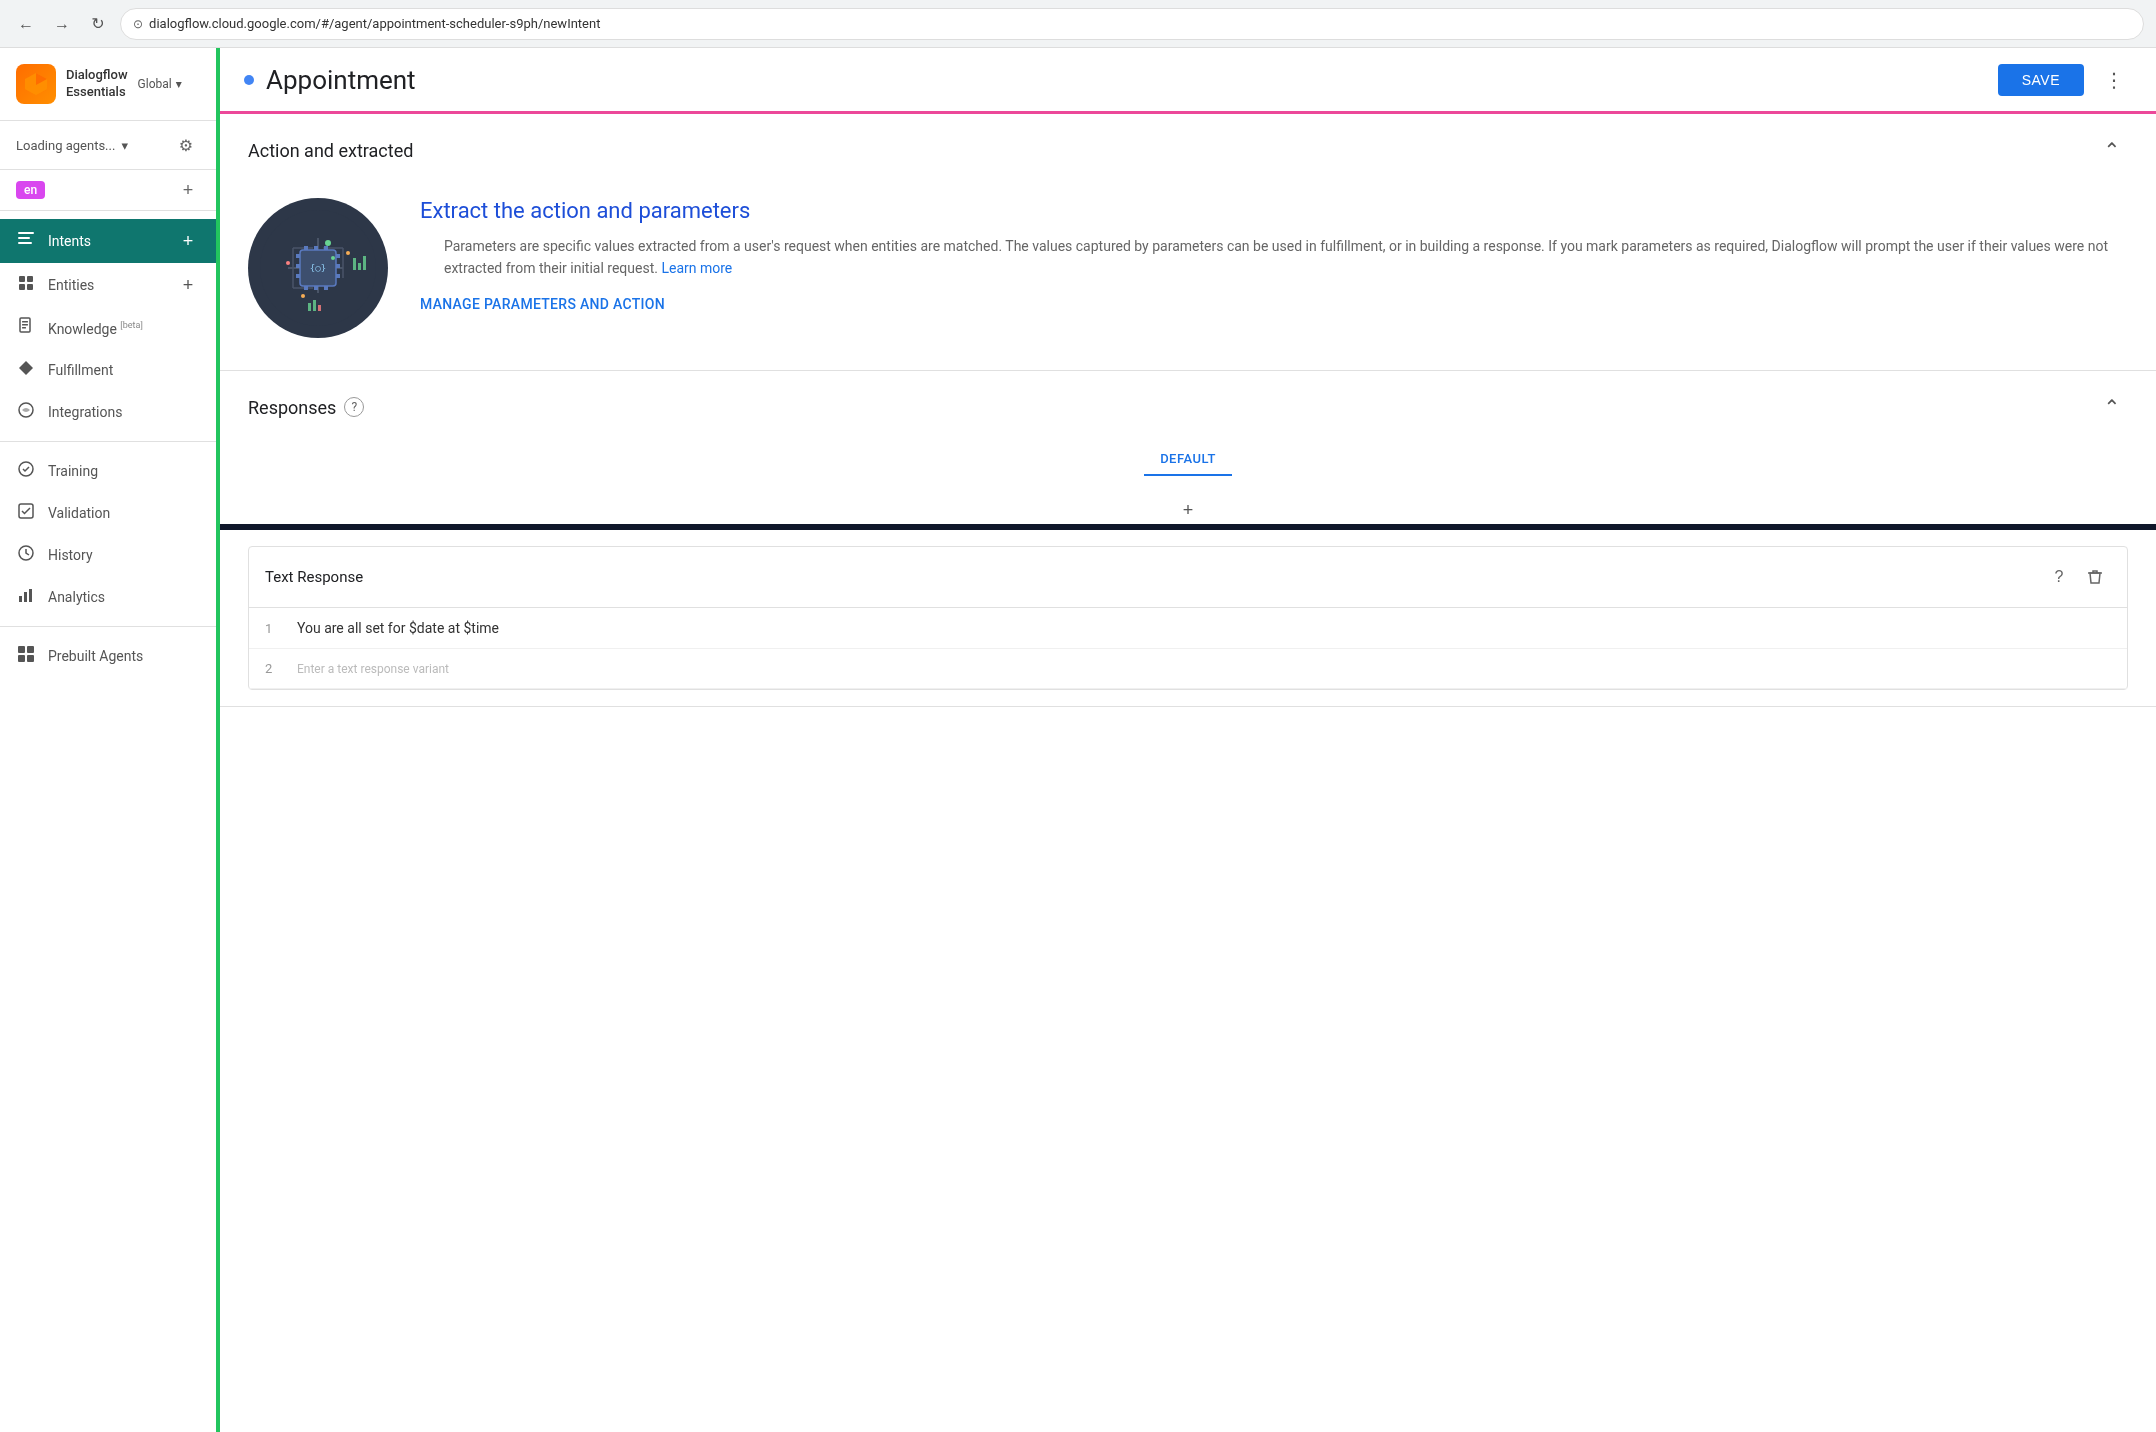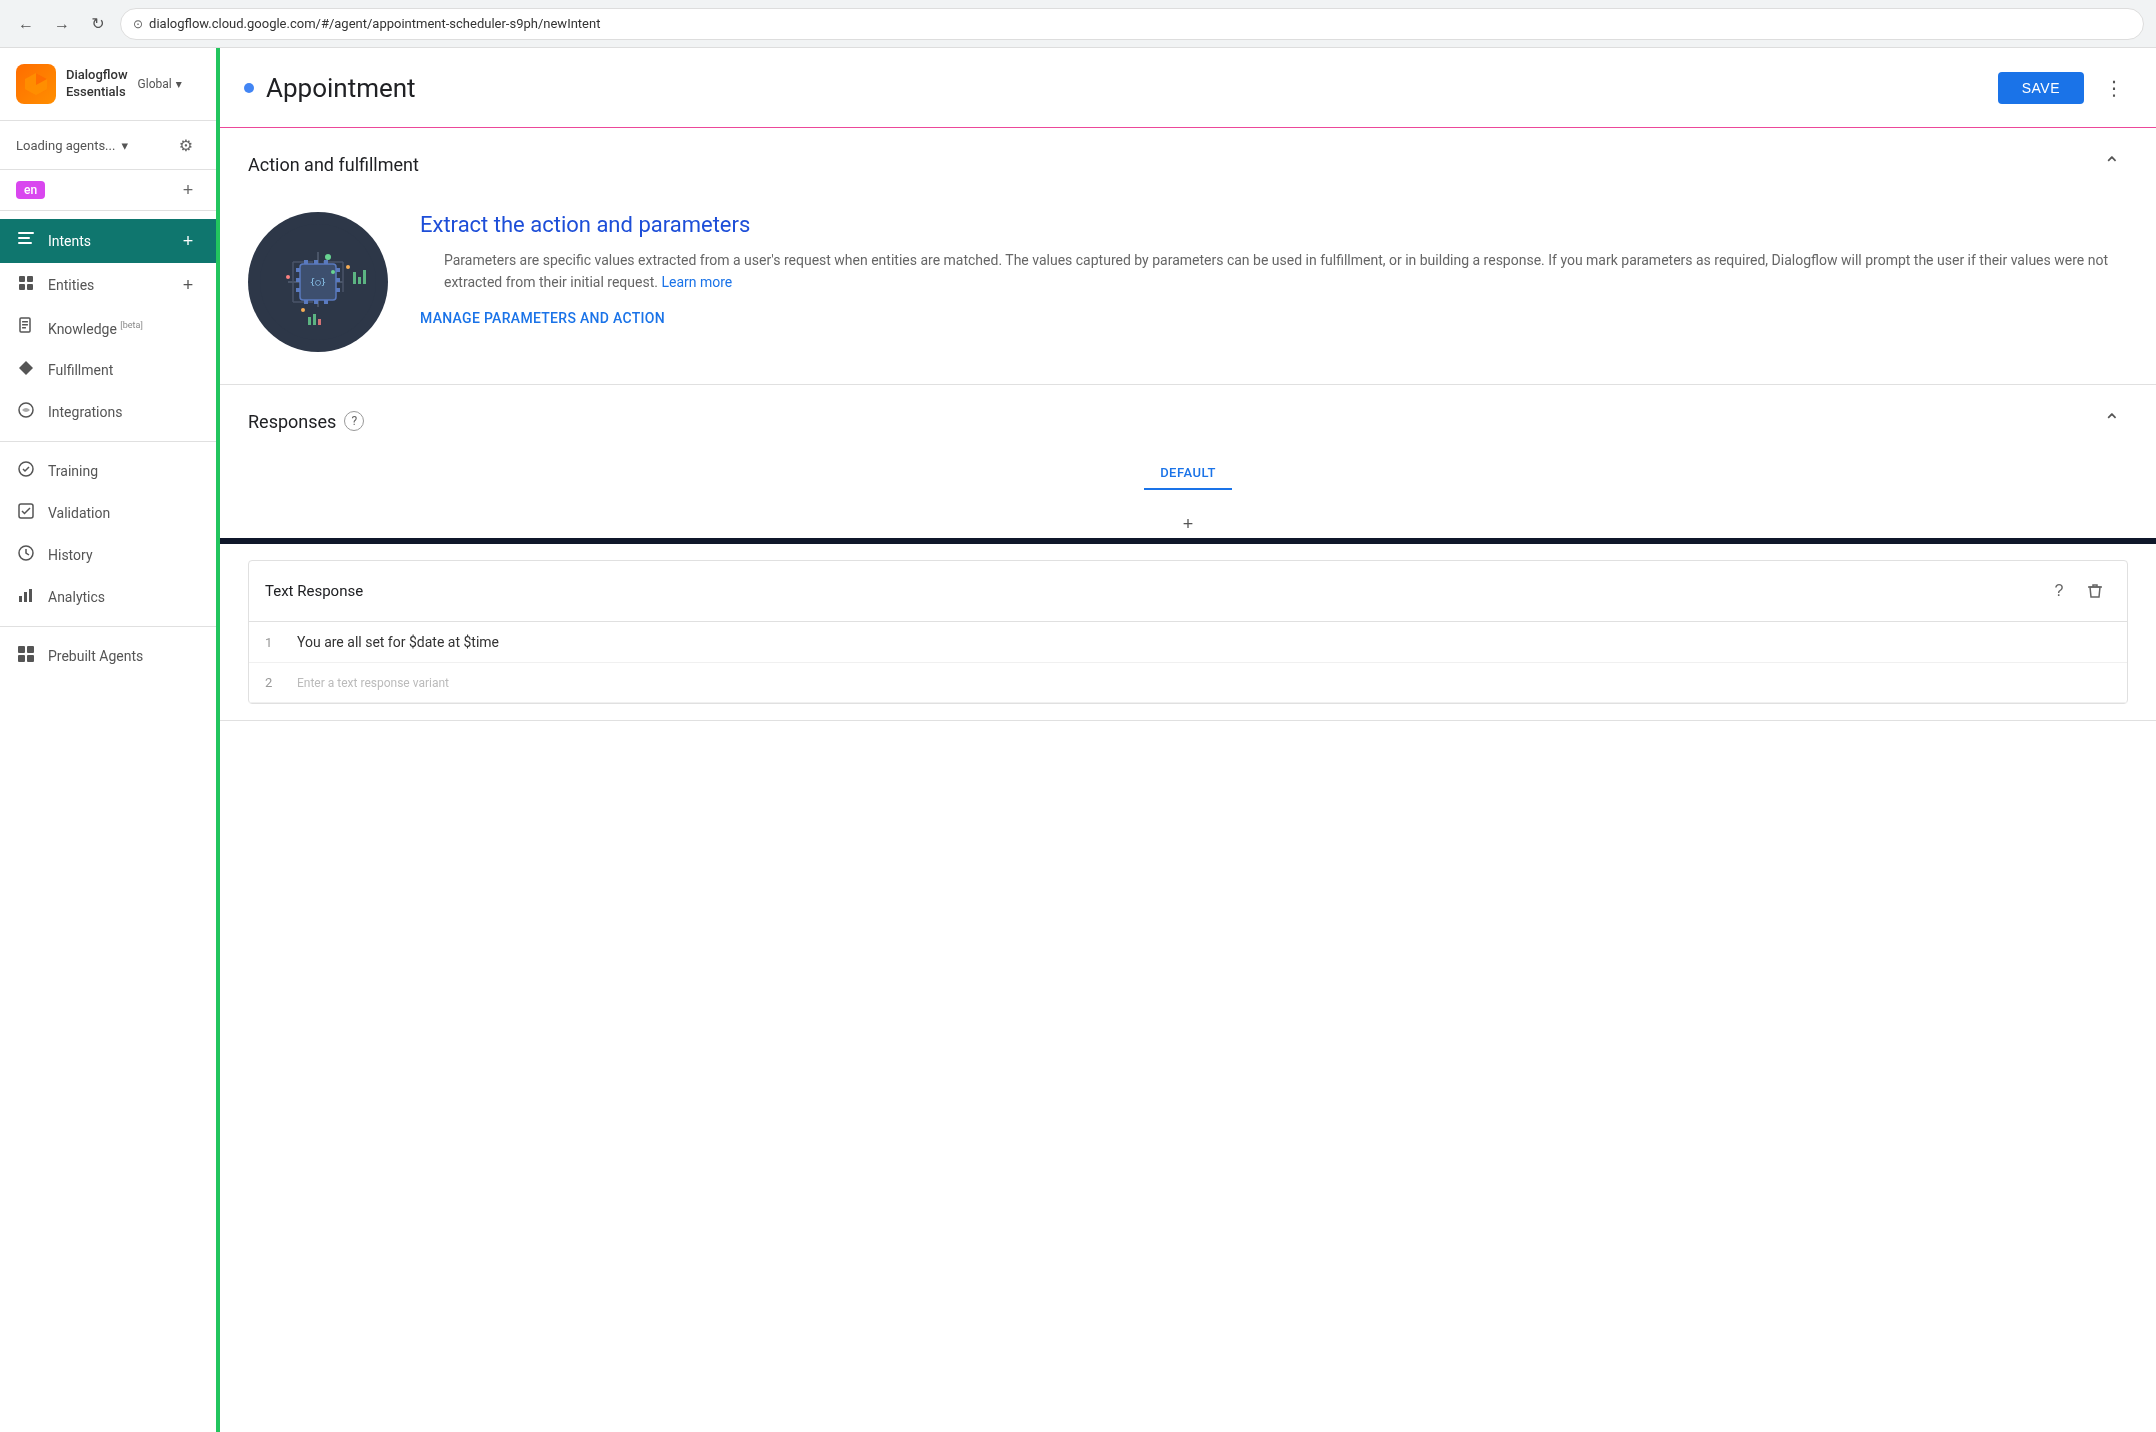--- a/index.html
+++ b/index.html
@@ -147,22 +147,22 @@
       flex-direction: column;
       overflow: hidden;
       background: white;
     }
 
     
     .top-bar {
       display: flex;
       align-items: center;
       padding: 0 24px;
-      height: 80px;
-      border-bottom: 1px solid #ec4899;
+      height: 66px;
+      border-bottom: 3px solid #ec4899;
       gap: 12px;
     }
     .intent-dot {
       width: 10px; height: 10px;
       border-radius: 50%;
       background: #4285f4;
       min-width: 10px;
     }
     .intent-title {
       flex: 1;
@@ -532,21 +532,21 @@
       <span class="intent-dot"></span>
       <span class="intent-title">Appointment</span>
       <button class="save-btn">SAVE</button>
       <button class="more-btn">⋮</button>
     </div>
 
     <div class="content-scroll">
 
       <div class="section">
         <div class="section-header">
-          <span class="section-title">Action and fulfillment</span>
+          <span class="section-title">Action and extracted</span>
           <button class="collapse-btn">⌃</button>
         </div>
 
         <div class="section-body">
           <div class="extract-content">
             <div class="extract-illustration">
               <div class="circuit-img">
                 <svg class="circuit-svg" viewBox="0 0 120 120" xmlns="http://www.w3.org/2000/svg">
 
                   <circle cx="60" cy="60" r="58" fill="#2d3748"></circle>

